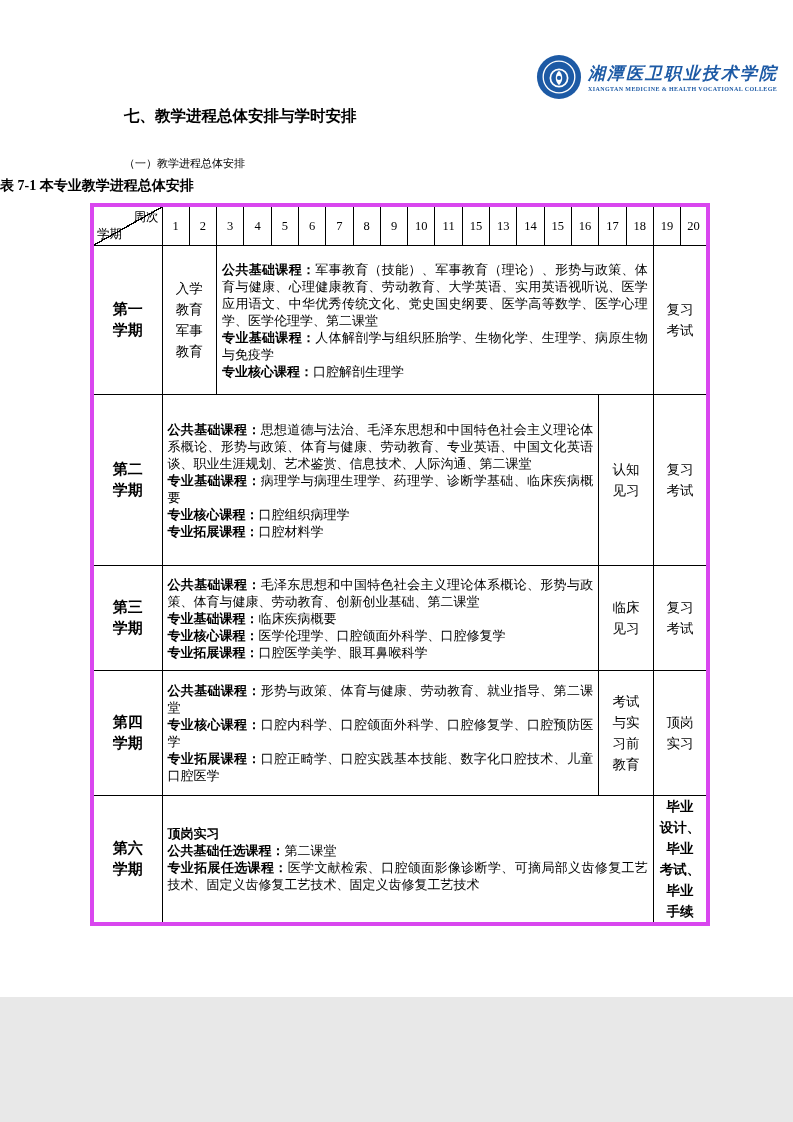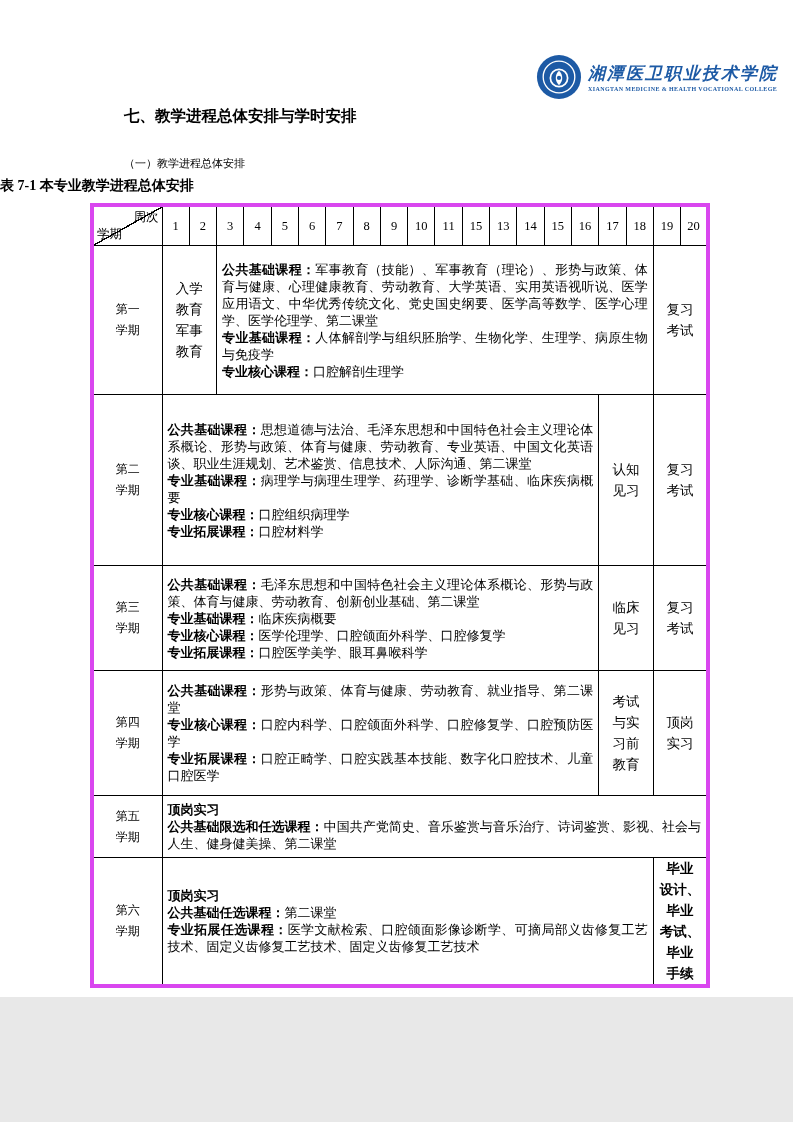--- a/index.html
+++ b/index.html
@@ -28,21 +28,21 @@
   .schedule th, .schedule td { border:1px solid #000; padding:0; }
   .corner {
     position:relative; height:38px; font-weight:normal;
     background:linear-gradient(to bottom right,
       transparent calc(50% - 0.7px), #000 calc(50% - 0.7px),
       #000 calc(50% + 0.7px), transparent calc(50% + 0.7px));
   }
   .corner .c-top { position:absolute; top:2px; right:3px; font-size:12.5px; }
   .corner .c-bottom { position:absolute; bottom:2px; left:3px; font-size:12.5px; }
   th.week { font-weight:normal; font-size:12.5px; text-align:center; }
-  th.sem { font-weight:normal; font-size:12px; line-height:21px; text-align:center; vertical-align:middle; }
+  th.sem { font-weight:bold; font-size:15px; line-height:21px; text-align:center; vertical-align:middle; }
   td.center-cell { text-align:center; vertical-align:middle; font-size:13.5px; line-height:21px; }
   td.center-cell.bold { font-weight:bold; }
   td.content-cell {
     vertical-align:middle; font-size:13px; line-height:17px;
     padding:1px 5px; text-align:justify; text-align-last:left;font-family:Liberation Serif, serif;
   }
   .para b { font-weight:bold; }
   .page-number { position:absolute; top:1020px; left:0; width:100%; text-align:right; font-size:11px;font-family:Liberation Mono, monospace; }
 </style>
 </head>
@@ -198,30 +198,20 @@
             <div>考试</div>
             <div>与实</div>
             <div>习前</div>
             <div>教育</div>
           </td>
           <td colspan="2" class="center-cell">
             <div>顶岗</div>
             <div>实习</div>
           </td>
         </tr>
-        <tr style="height: 62px;">
-          <th class="sem">
-            <div>第五</div>
-            <div>学期</div>
-          </th>
-          <td colspan="20" class="content-cell">
-            <div class="para"><b>顶岗实习</b></div>
-            <div class="para"><b>公共基础限选和任选课程：</b><span>中国共产党简史、音乐鉴赏与音乐治疗、诗词鉴赏、影视、社会与人生、健身健美操、第二课堂</span></div>
-          </td>
-        </tr>
         <tr style="height: 125px;">
           <th class="sem">
             <div>第六</div>
             <div>学期</div>
           </th>
           <td colspan="18" class="content-cell">
             <div class="para"><b>顶岗实习</b></div>
             <div class="para"><b>公共基础任选课程：</b><span>第二课堂</span></div>
             <div class="para"><b>专业拓展任选课程：</b><span>医学文献检索、口腔颌面影像诊断学、可摘局部义齿修复工艺技术、固定义齿修复工艺技术、固定义齿修复工艺技术</span></div>
           </td>

